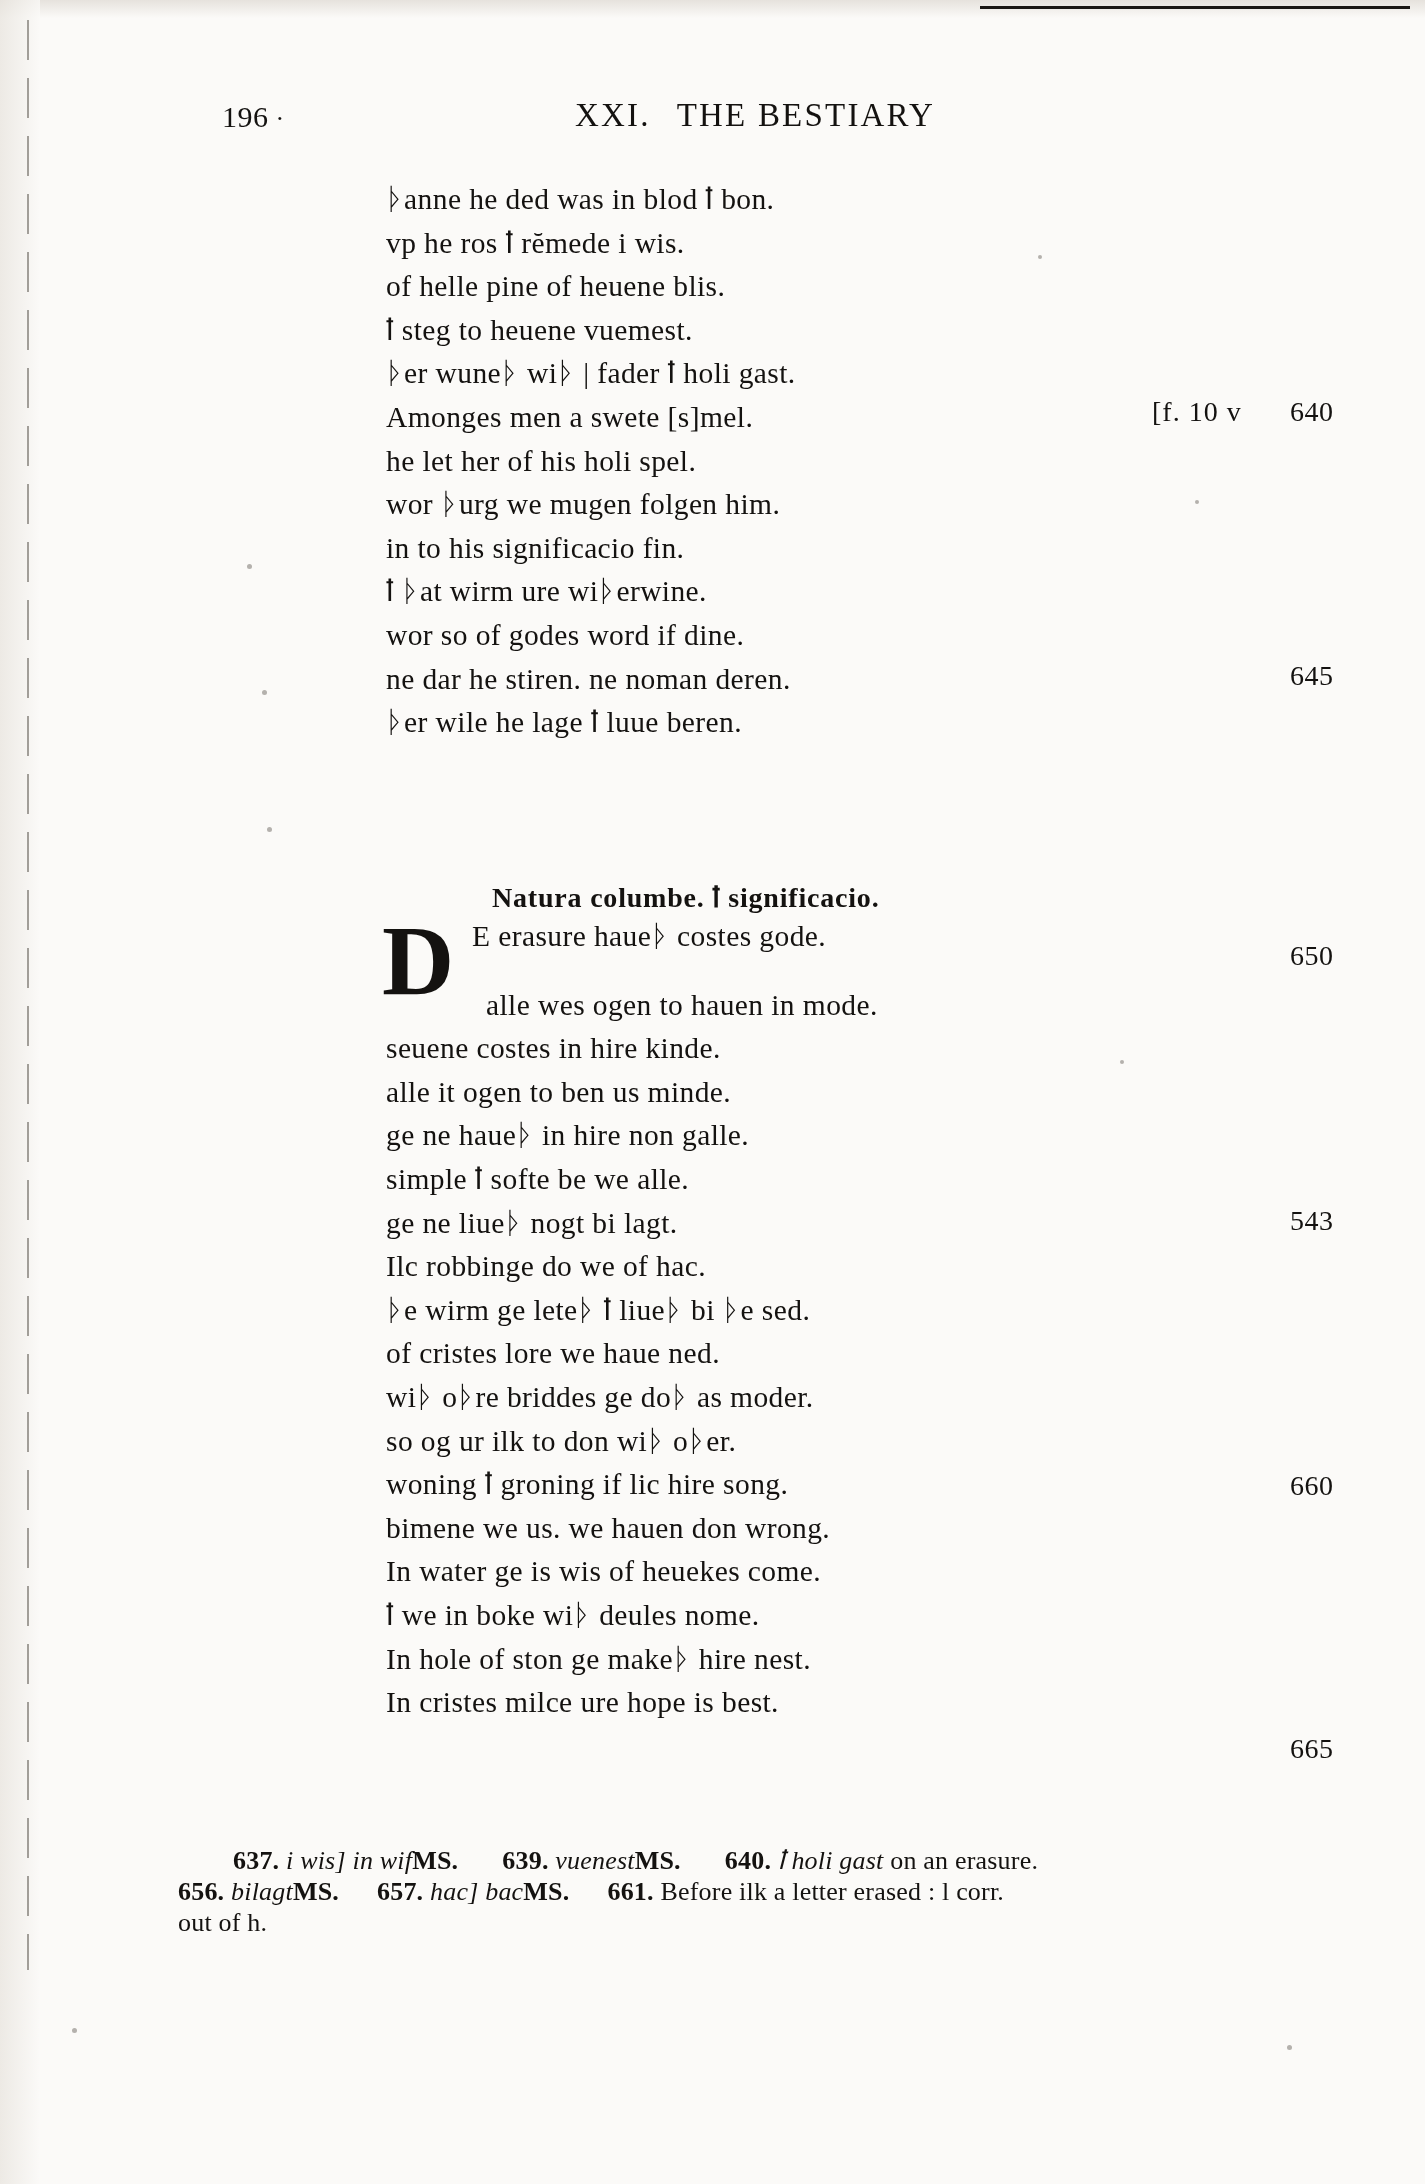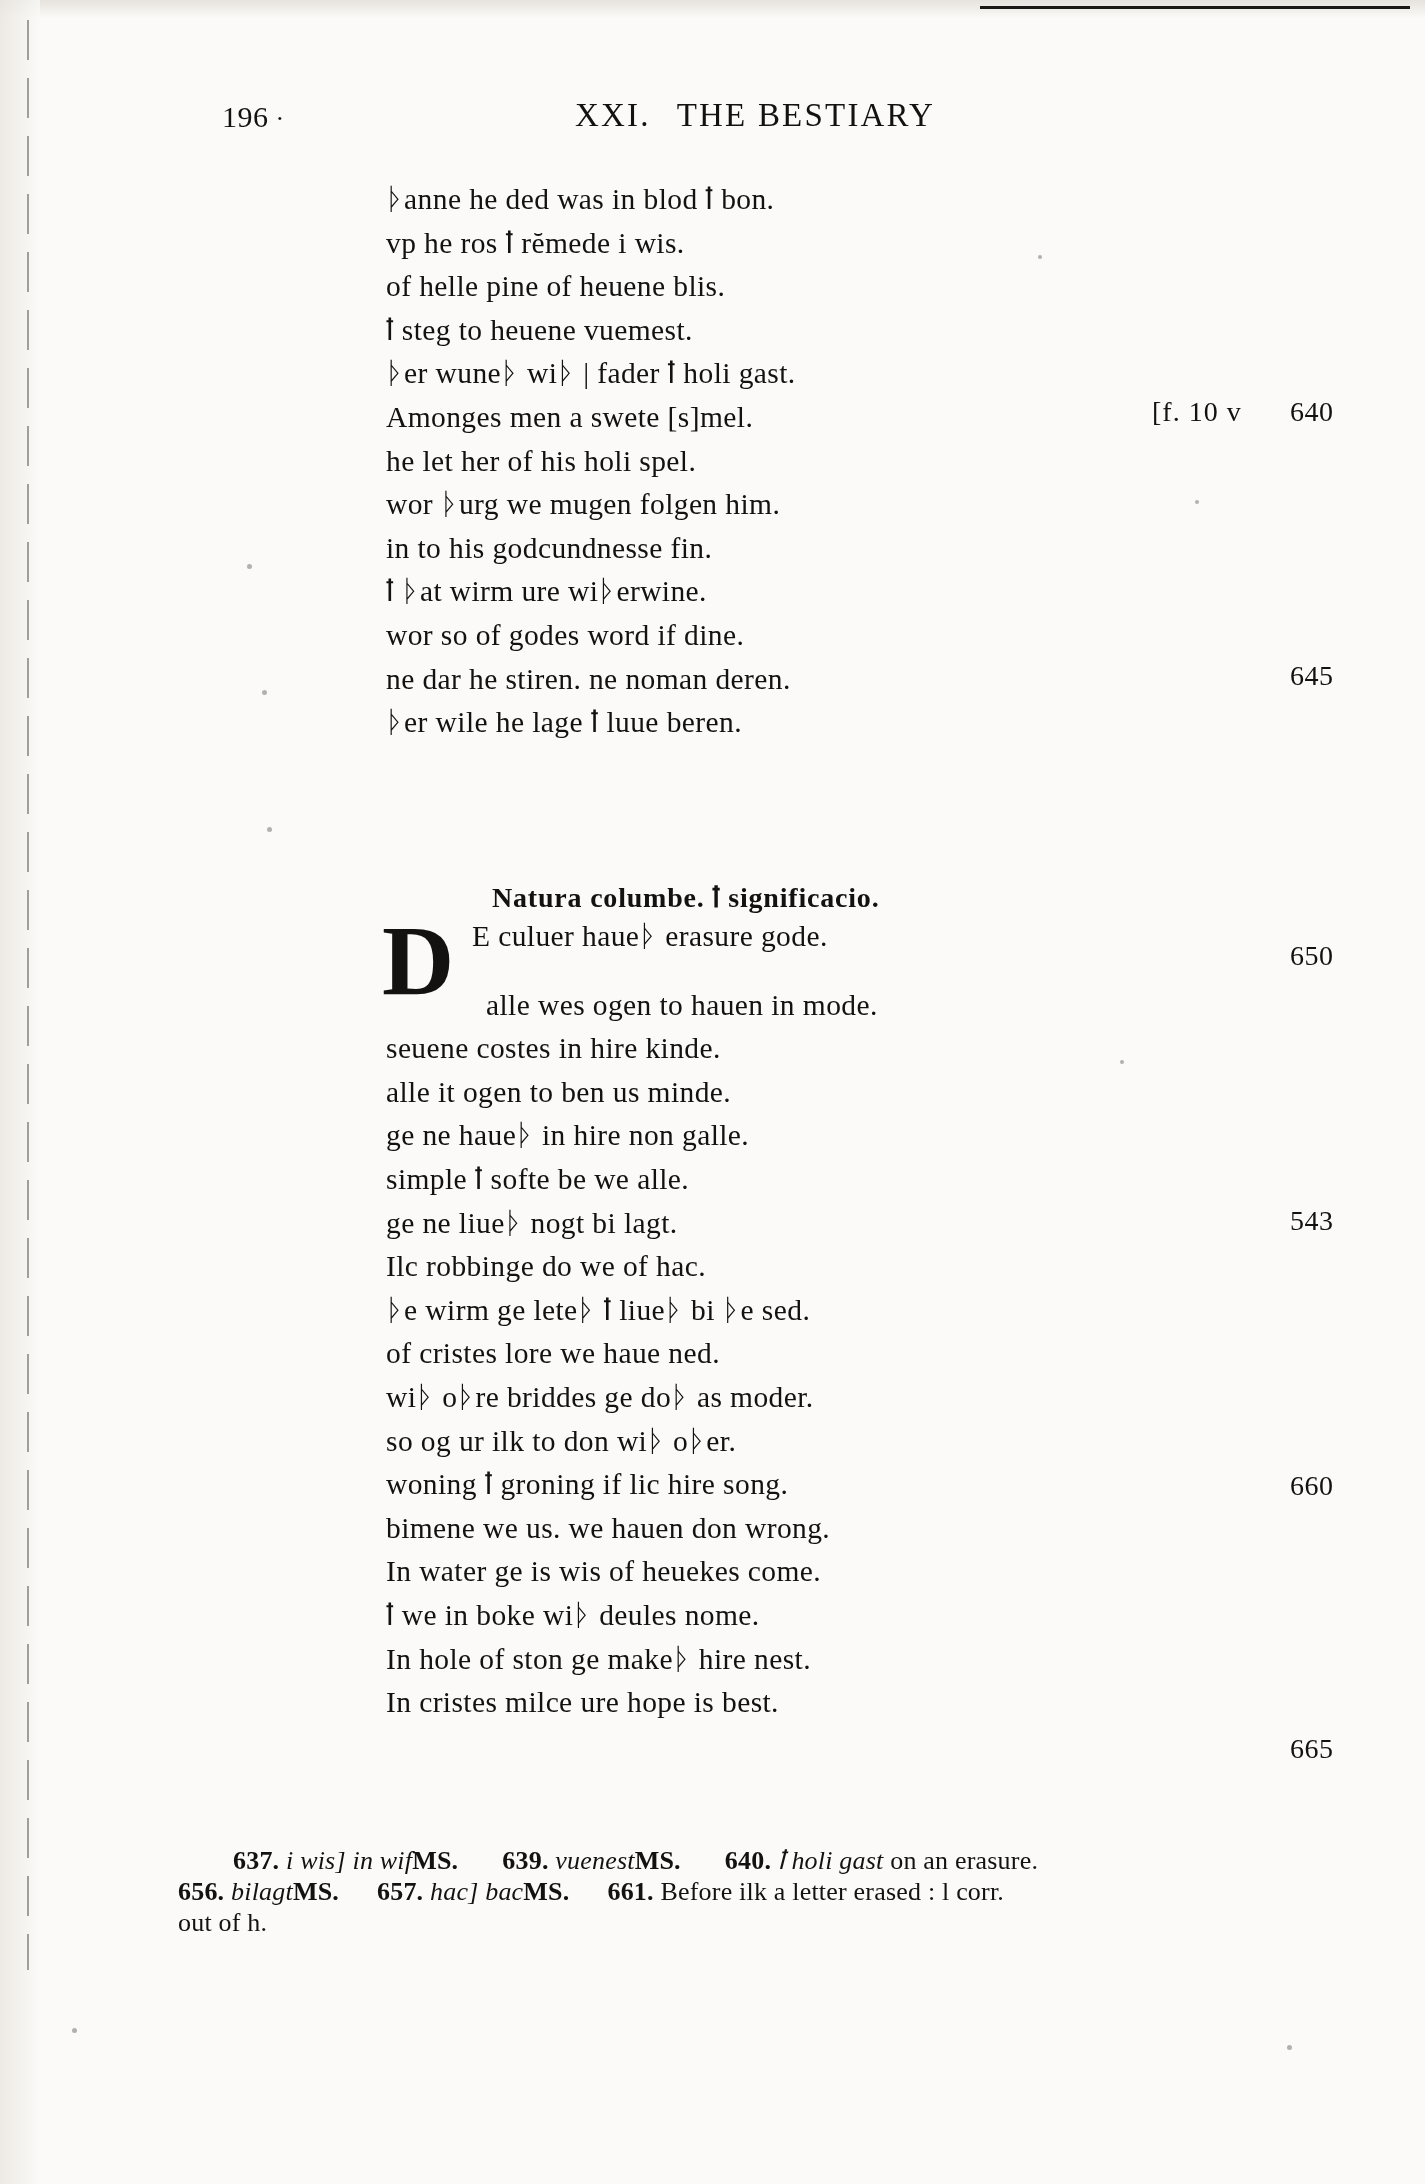--- a/index.html
+++ b/index.html
@@ -197,35 +197,35 @@
 
     <div class="verse">
       <div class="line">ᚦanne he ded was in blod ꝉ bon.</div>
       <div class="line">vp he ros ꝉ rĕmede i wis.</div>
       <div class="line">of helle pine of heuene blis.</div>
       <div class="line">ꝉ steg to heuene vuemest.</div>
       <div class="line">ᚦer wuneᚦ wiᚦ | fader ꝉ holi gast.</div>
       <div class="line">Amonges men a swete [s]mel.</div>
       <div class="line">he let her of his holi spel.</div>
       <div class="line">wor ᚦurg we mugen folgen him.</div>
-      <div class="line">in to his godcundnesse fin.</div>
+      <div class="line">in to his significacio fin.</div>
       <div class="line">ꝉ ᚦat wirm ure wiᚦerwine.</div>
       <div class="line">wor so of godes word if dine.</div>
       <div class="line">ne dar he stiren. ne noman deren.</div>
       <div class="line">ᚦer wile he lage ꝉ luue beren.</div>
     </div>
 
     <div class="rubric">
       <span>Natura columbe. ꝉ </span><span class="ital">significacio.</span>
     </div>
 
     <div class="dropcap">D</div>
 
     <div class="verse" style="top:915px;">
-      <div class="line indent-drop">E culuer haueᚦ erasure gode.</div>
+      <div class="line indent-drop">E erasure haueᚦ costes gode.</div>
       <div class="line indent-drop2">alle wes ogen to hauen in mode.</div>
       <div class="line">seuene costes in hire kinde.</div>
       <div class="line">alle it ogen to ben us minde.</div>
       <div class="line">ge ne haueᚦ in hire non galle.</div>
       <div class="line">simple ꝉ softe be we alle.</div>
       <div class="line">ge ne liueᚦ nogt bi lagt.</div>
       <div class="line">Ilc robbinge do we of hac.</div>
       <div class="line">ᚦe wirm ge leteᚦ ꝉ liueᚦ bi ᚦe sed.</div>
       <div class="line">of cristes lore we haue ned.</div>
       <div class="line">wiᚦ oᚦre briddes ge doᚦ as moder.</div>

